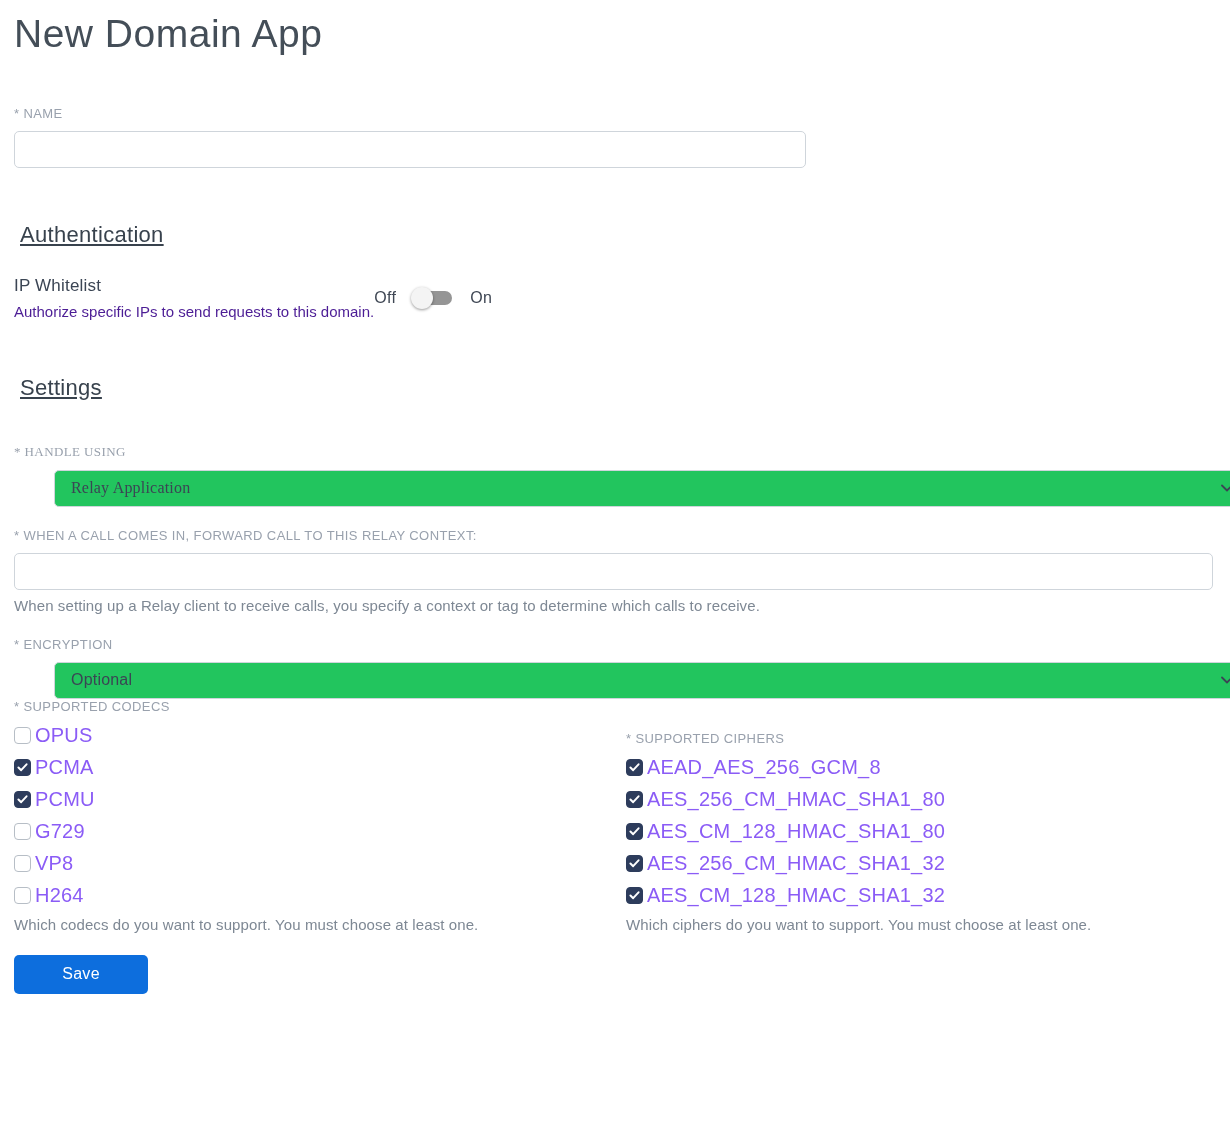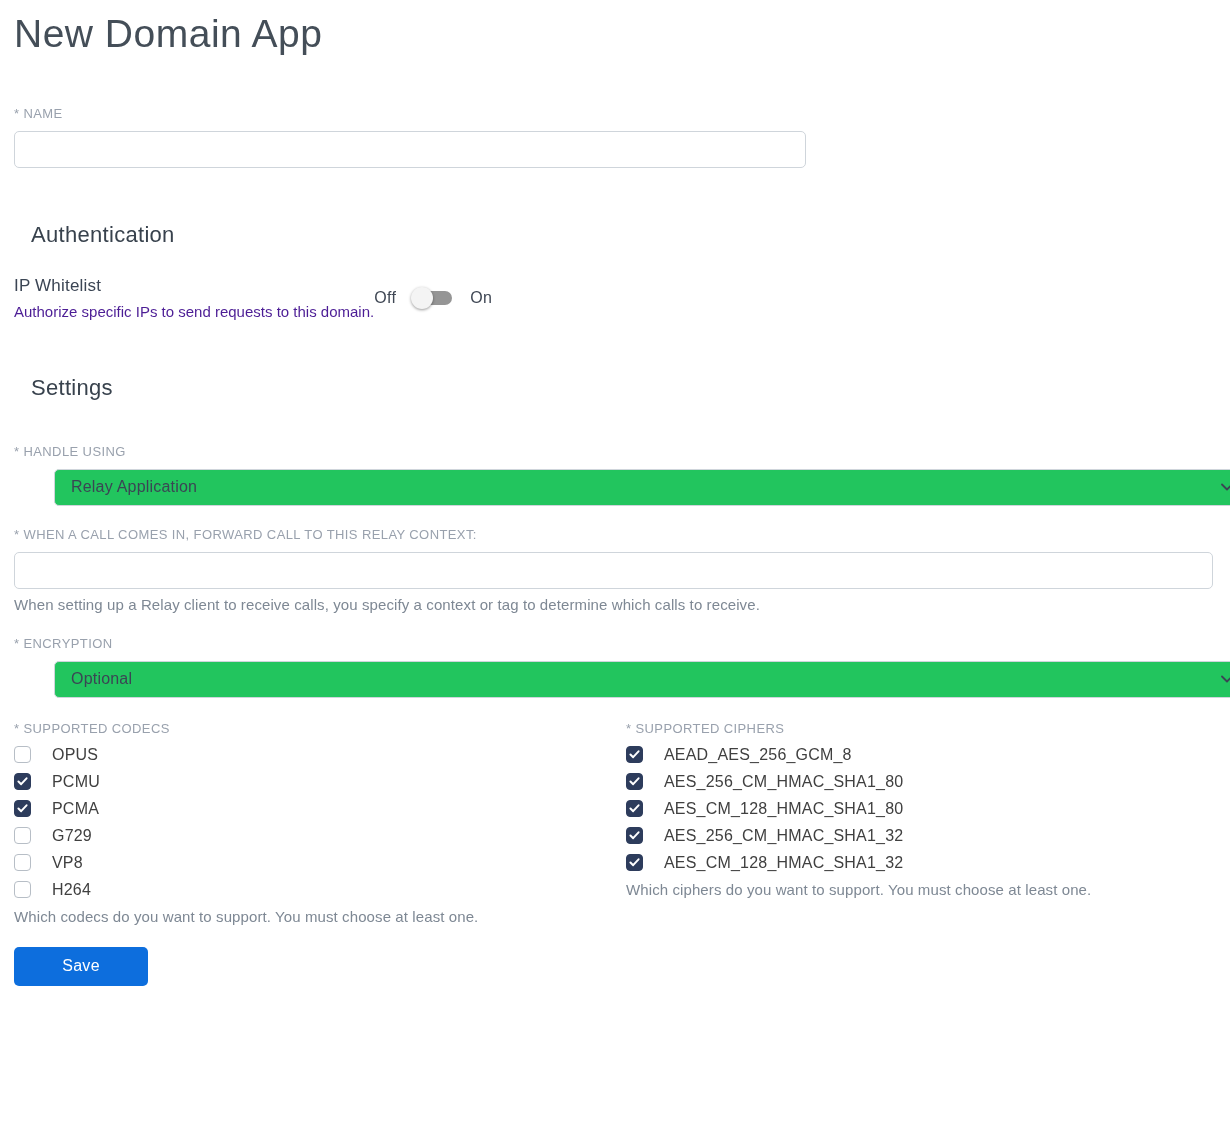--- a/index.html
+++ b/index.html
@@ -11,21 +11,21 @@
   }
   .container { width: 1199px; margin-left: 14px; }
 
   .page-title {
     font-size: 39px; font-weight: 300; letter-spacing: 0.5px;
     color: #444e58; margin: 11px 0 0 0; line-height: 1.2;
   }
 
   .section-heading {
     font-size: 22px; font-weight: 400; color: #38424d;
-    margin: 17px; letter-spacing: 0.3px;
+    margin: 6px; letter-spacing: 0.3px; text-decoration: underline;
   }
 
   .field-label {
     display: block; font-size: 13px; color: #99a1ad;
     letter-spacing: 0.4px; margin-bottom: 10px;
   }
 
   .helper {
     font-size: 15px; color: #7e8894; margin-top: 7px; letter-spacing: 0.1px;
   }
@@ -44,24 +44,24 @@
   .url-input { width: 303px; margin: 0 4px; }
 
   
   .sec-name { margin-top: 48px; }
   .sec-appurl { margin-top: 23px; }
   .sec-auth-heading { margin-top: 54px; }
   .ip-row { margin-top: 28px; display: flex; align-items: center; }
   .ip-label { font-size: 17px; color: #3b4554; margin-bottom: 7px; letter-spacing: 0.2px; }
   .ip-helper { font-size: 15px; color: #4c1d95; }
   .sec-settings-heading { margin-top: 55px; }
-  .sec-handle { margin-top: 43px; }
+  .sec-handle { margin-top: 43px; font-family: Liberation Serif, serif; }
   .sec-relay { margin-top: 21px; }
   .sec-encryption { margin-top: 23px; }
-  .sec-checklists { margin-top: 23px; display: flex; }
+  .sec-checklists { display: flex; align-items: flex-end; }
   .col-codecs { width: 612px; flex: 0 0 612px; }
   .col-ciphers { flex: 1; }
   .sec-save { margin-top: 22px; }
 
   
   .toggle-group { display: flex; align-items: center; gap: 18px; margin-right: 26px; }
   .toggle-side-label { font-size: 16px; color: #3f4754; letter-spacing: 0.3px; }
   .toggle { position: relative; width: 38px; height: 14px; background: #959595;
             border-radius: 7px; cursor: pointer; }
   .toggle-knob { position: absolute; left: -3px; top: -4px; width: 22px; height: 22px;
@@ -74,22 +74,22 @@
     border: 1px solid #cfd5db; border-radius: 5px; background: #22c55e;
     display: flex; align-items: center; padding: 0 44px 0 16px;
     font-size: 16px; color: #3b4554; cursor: pointer; letter-spacing: 0.2px; margin-left: 40px;
   }
   .select .chevron {
     position: absolute; right: 17px; top: 50%; transform: translateY(-50%);
     width: 16px; height: 16px; display: flex; align-items: center; justify-content: center;
   }
 
   
-  .check-row { display: flex; align-items: center; gap: 21px; margin-bottom: 9px;
-               font-size: 16px; color: #404040; letter-spacing: 0.2px; cursor: pointer; }
+  .check-row { display: flex; align-items: center; gap: 4px; margin-bottom: 9px;
+               font-size: 20px; color: #8b5cf6; letter-spacing: 0.2px; cursor: pointer; }
   .checkbox { width: 17px; height: 17px; border: 1px solid #b7bec6; border-radius: 4px;
               background: #fff; display: flex; align-items: center; justify-content: center;
               flex: 0 0 17px; }
   .checkbox svg { display: none; }
   .checkbox.checked { background: #2d3c5c; border-color: #2d3c5c; }
   .checkbox.checked svg { display: block; }
   .check-list { margin-top: 2px; }
   .checklist-helper { margin-top: 0; }
 
   
@@ -168,29 +168,29 @@
         <div class="check-row">
           <span class="checkbox"></span>
           <span>OPUS</span>
         </div>
         <div class="check-row">
           <span class="checkbox checked">
               <svg viewBox="0 0 12 10" width="11" height="9">
                 <path d="M1.5 5l3 3 6-6.5" fill="none" stroke="#fff" stroke-width="2.2" stroke-linecap="round" stroke-linejoin="round"></path>
               </svg>
             </span>
+          <span>PCMA</span>
+        </div>
+        <div class="check-row">
+          <span class="checkbox checked">
+              <svg viewBox="0 0 12 10" width="11" height="9">
+                <path d="M1.5 5l3 3 6-6.5" fill="none" stroke="#fff" stroke-width="2.2" stroke-linecap="round" stroke-linejoin="round"></path>
+              </svg>
+            </span>
           <span>PCMU</span>
-        </div>
-        <div class="check-row">
-          <span class="checkbox checked">
-              <svg viewBox="0 0 12 10" width="11" height="9">
-                <path d="M1.5 5l3 3 6-6.5" fill="none" stroke="#fff" stroke-width="2.2" stroke-linecap="round" stroke-linejoin="round"></path>
-              </svg>
-            </span>
-          <span>PCMA</span>
         </div>
         <div class="check-row">
           <span class="checkbox"></span>
           <span>G729</span>
         </div>
         <div class="check-row">
           <span class="checkbox"></span>
           <span>VP8</span>
         </div>
         <div class="check-row">

